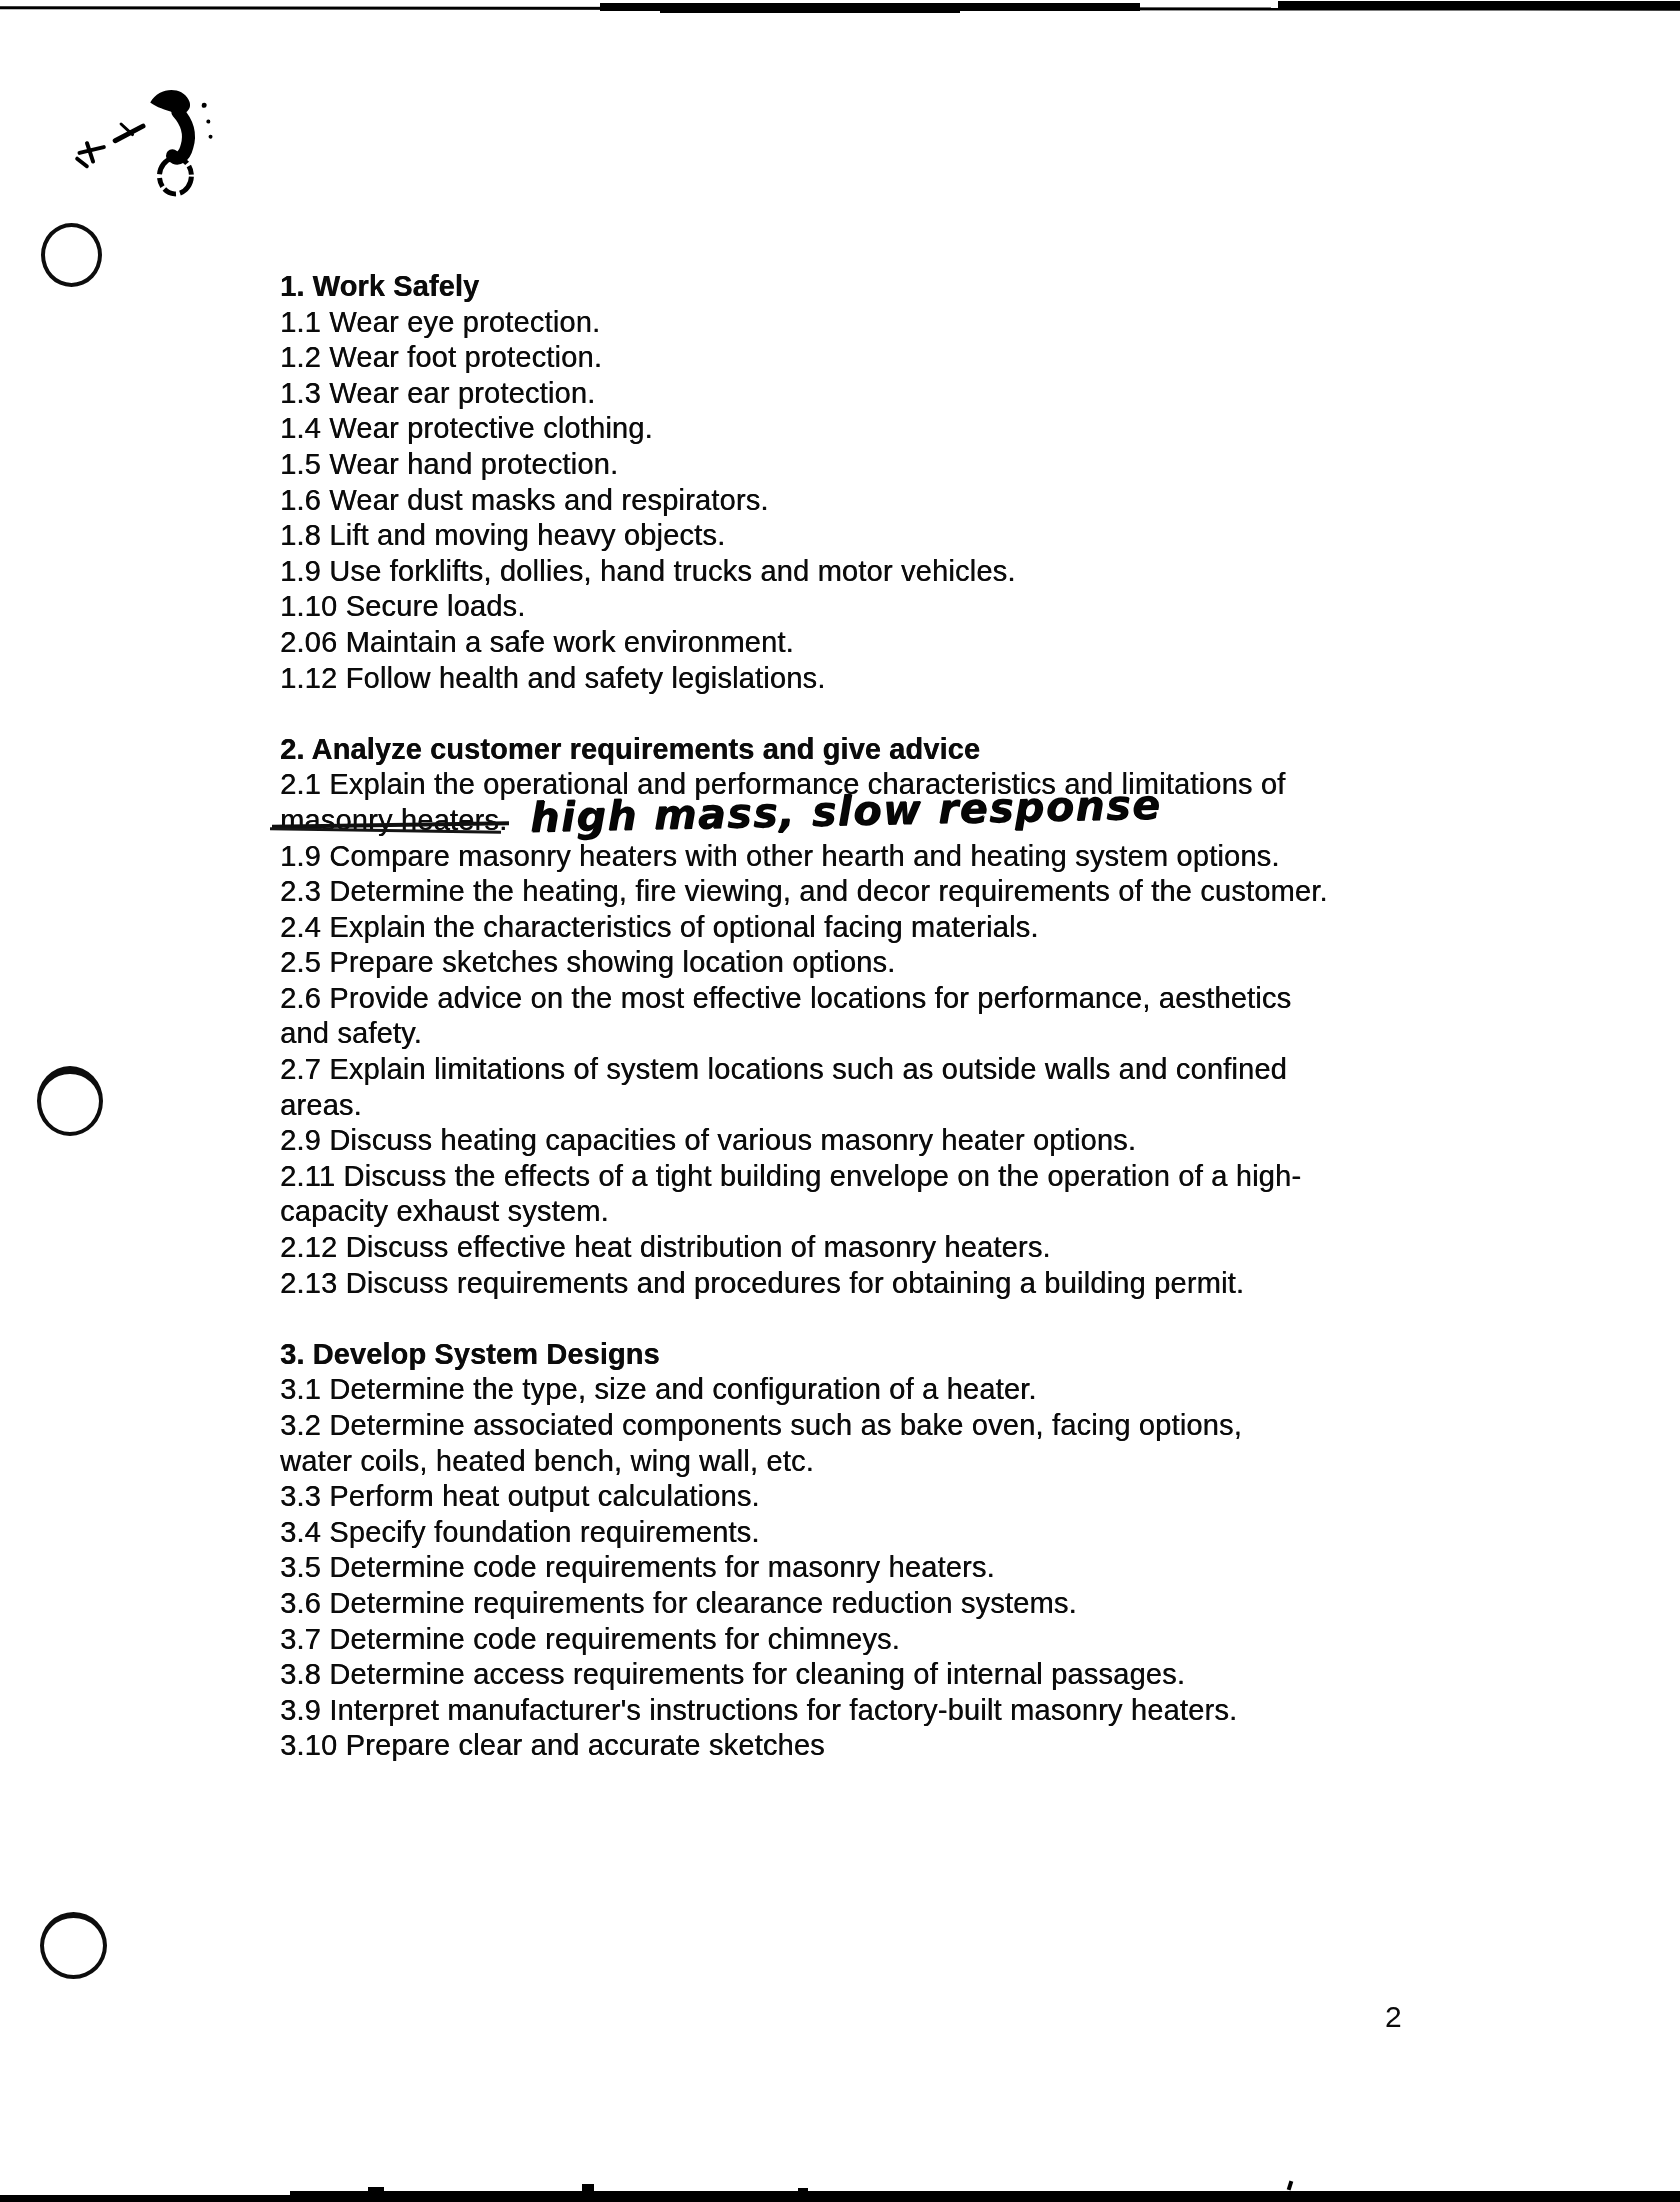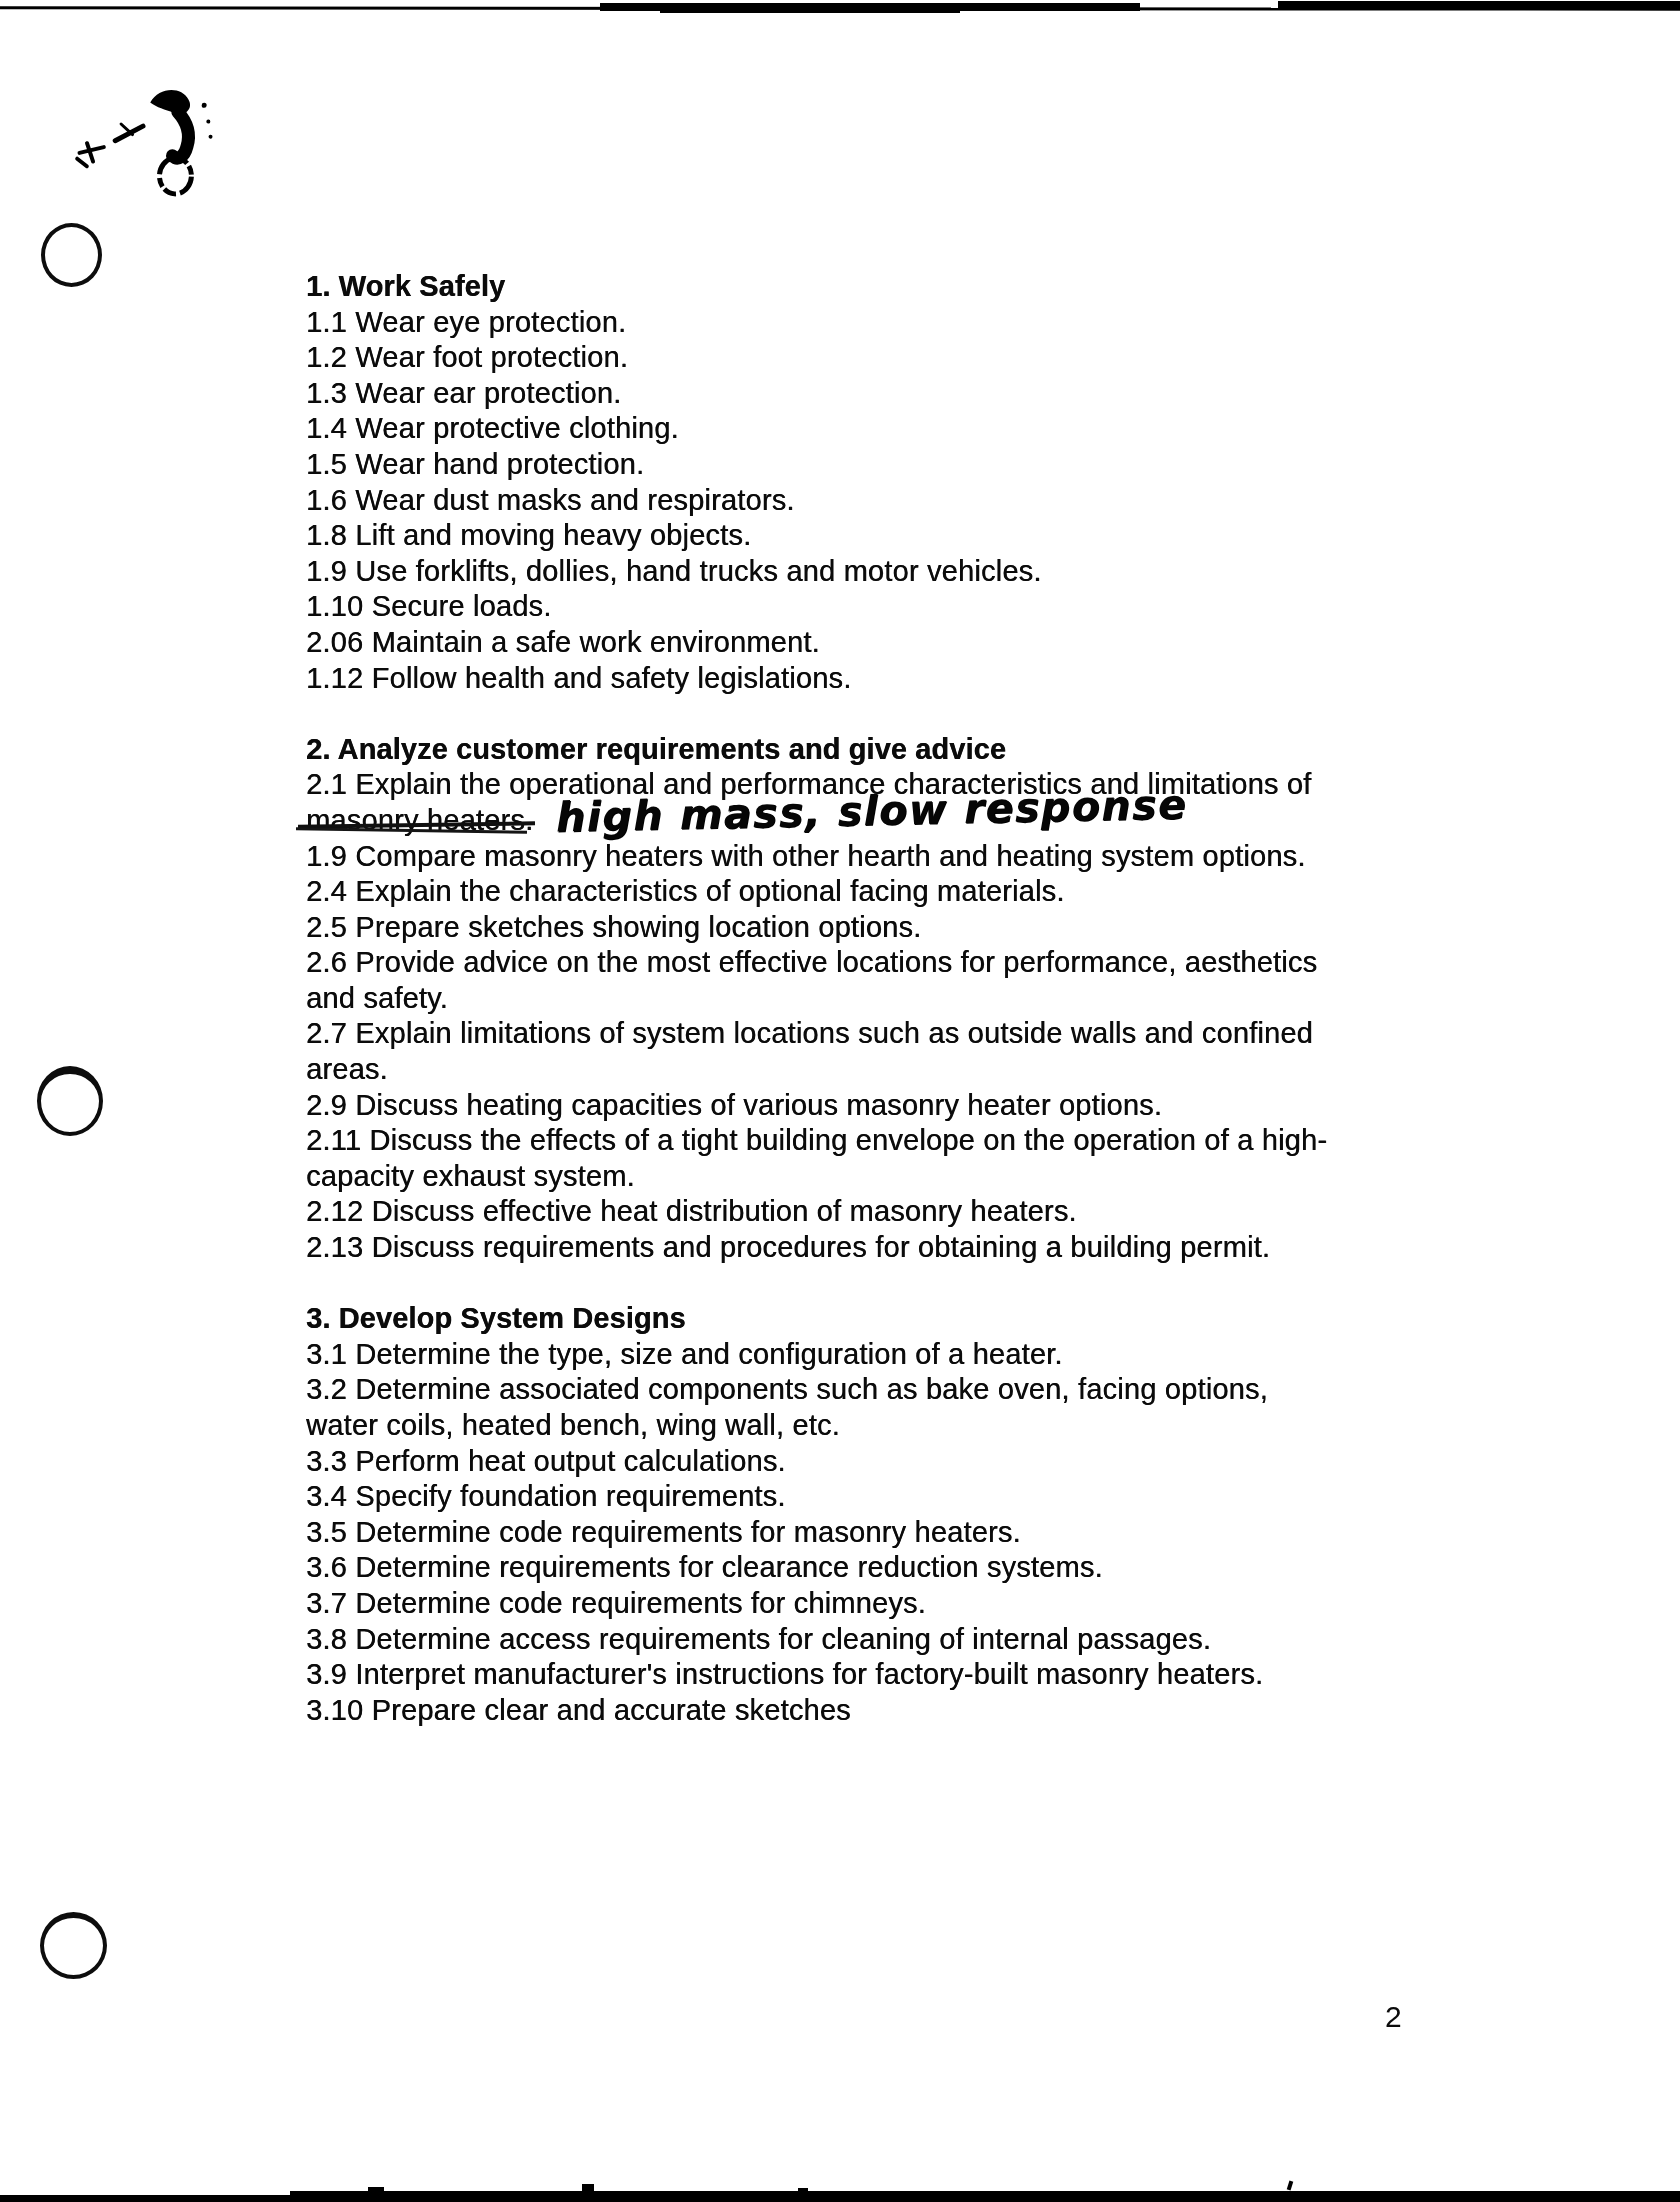--- a/index.html
+++ b/index.html
@@ -10,21 +10,20 @@
   }
   
   .text-block{
     position:absolute;left:280px;top:269px;width:1180px;
   }
   .section{margin:0 0 35.6px 0;}
   .line{
     height:35.6px;line-height:35.6px;font-size:29px;letter-spacing:0.2px;
     white-space:nowrap;position:relative;
     text-shadow:0.4px 0.4px 0 #1a1a1a;
-    margin-left:26px;
   }
   .line.heading{font-weight:bold;letter-spacing:0.1px;}
   
   .struck{position:relative;display:inline-block;}
   .struck::before{
     content:"";position:absolute;left:-8px;right:-2px;top:56%;height:3.5px;
     background:#101010;transform:rotate(-0.8deg);
   }
   .struck::after{
     content:"";position:absolute;left:-10px;right:6px;top:74%;height:3px;
@@ -103,20 +102,21 @@
       <div class="line">1.9 Use forklifts, dollies, hand trucks and motor vehicles.</div>
       <div class="line">1.10 Secure loads.</div>
       <div class="line">2.06 Maintain a safe work environment.</div>
       <div class="line">1.12 Follow health and safety legislations.</div>
     </div>
     <div class="section">
       <div class="line heading">2. Analyze customer requirements and give advice</div>
       <div class="line">2.1 Explain the operational and performance characteristics and limitations of</div>
       <div class="line"><span class="struck">masonry heaters.</span><span class="handwriting">high mass, slow response</span></div>
       <div class="line">1.9 Compare masonry heaters with other hearth and heating system options.</div>
+      <div class="line">2.3 Determine the heating, fire viewing, and decor requirements of the customer.</div>
       <div class="line">2.4 Explain the characteristics of optional facing materials.</div>
       <div class="line">2.5 Prepare sketches showing location options.</div>
       <div class="line">2.6 Provide advice on the most effective locations for performance, aesthetics</div>
       <div class="line">and safety.</div>
       <div class="line">2.7 Explain limitations of system locations such as outside walls and confined</div>
       <div class="line">areas.</div>
       <div class="line">2.9 Discuss heating capacities of various masonry heater options.</div>
       <div class="line">2.11 Discuss the effects of a tight building envelope on the operation of a high-</div>
       <div class="line">capacity exhaust system.</div>
       <div class="line">2.12 Discuss effective heat distribution of masonry heaters.</div>

